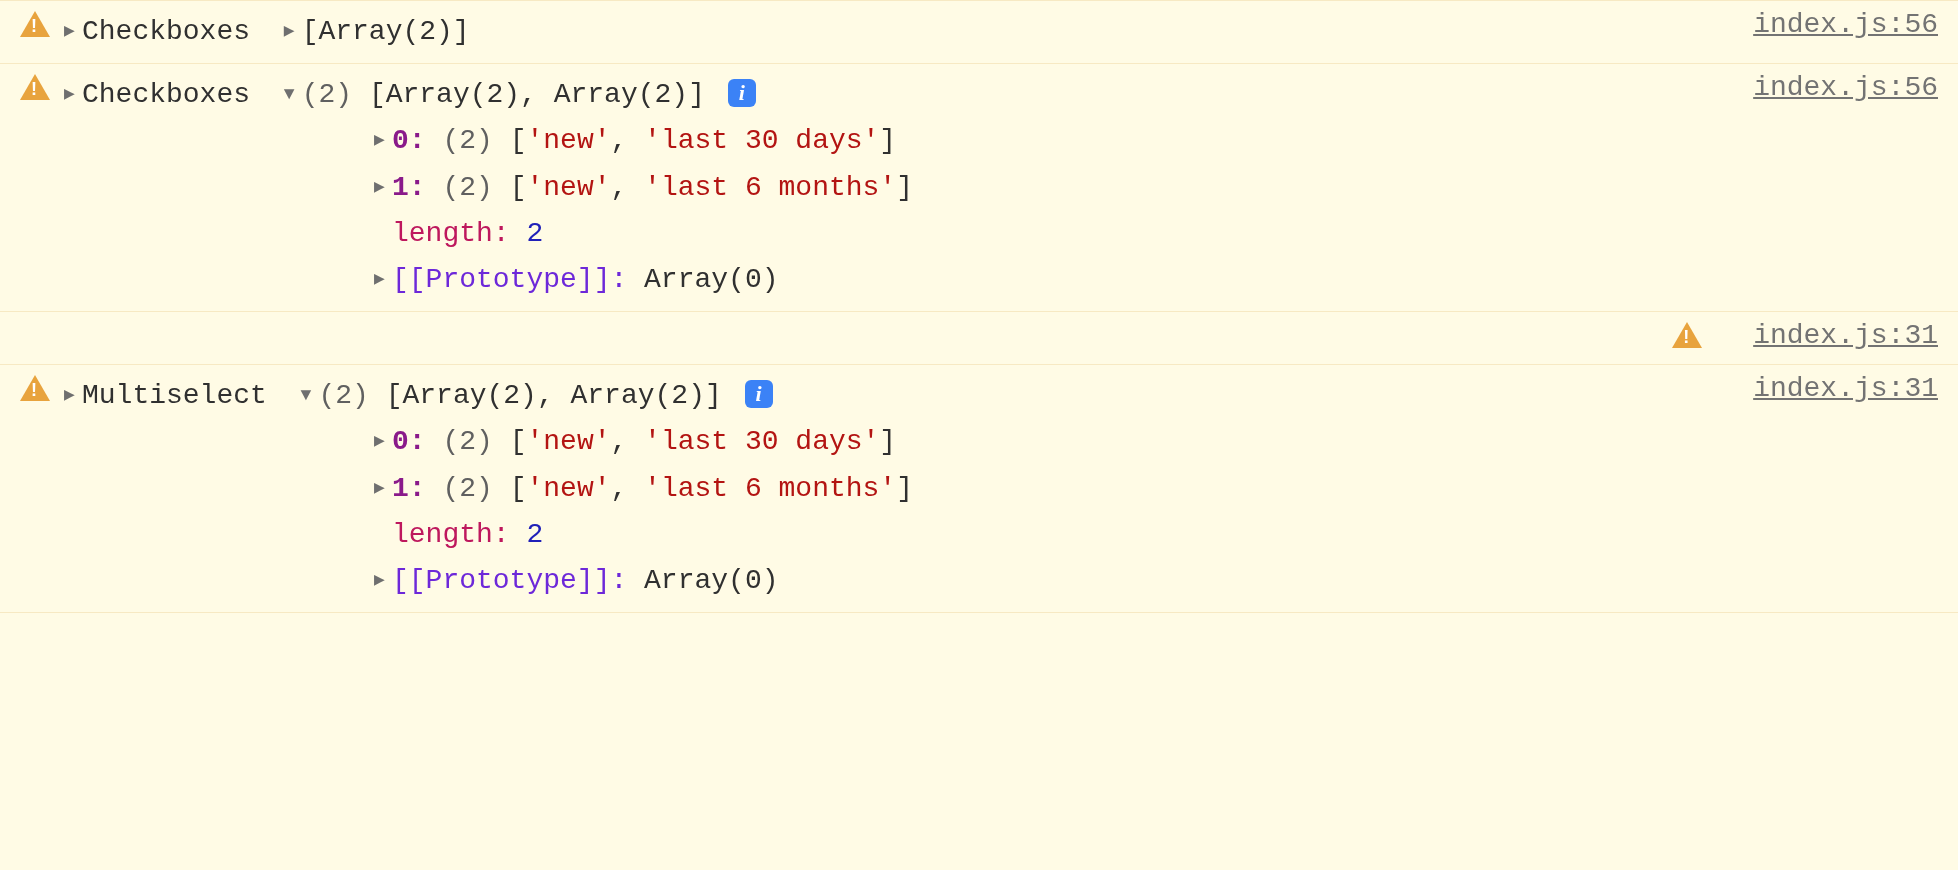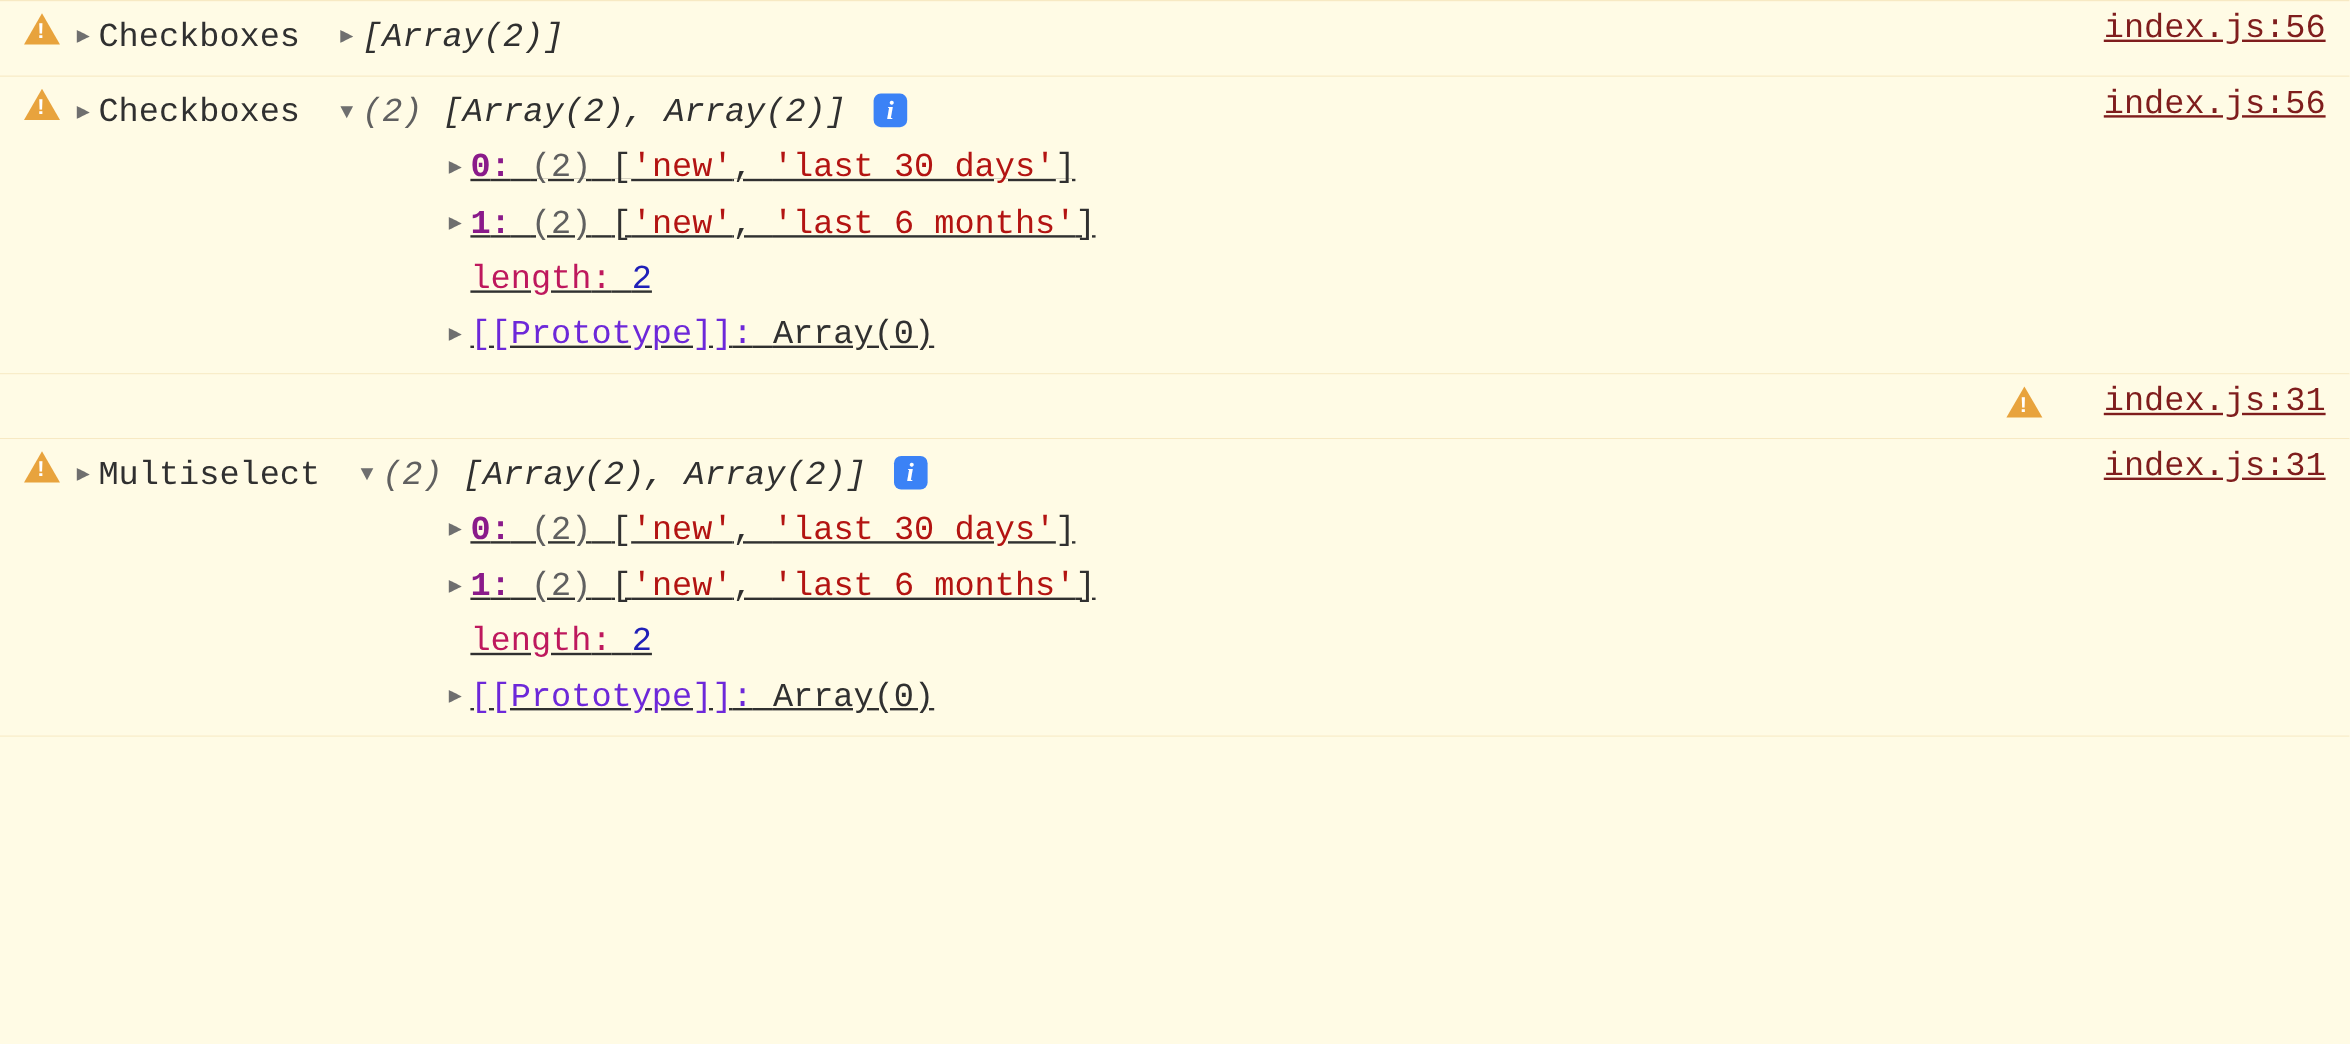--- a/index.html
+++ b/index.html
@@ -37,50 +37,50 @@
       top: 5px;
       color: #fff;
       font-size: 18px;
       font-weight: bold;
       font-family: Arial, sans-serif;
     }
     .content { flex: 1 1 auto; line-height: 1.65; }
     .source-link {
       flex: 0 0 auto;
       margin-left: 37px;
-      color: #7f1d1d;
+      color: #737373;
       text-decoration: underline;
       white-space: nowrap;
     }
     .tri {
       color: #6f6f6f;
       display: inline-block;
       width: 18px;
       user-select: none;
     }
     .tri.right::before { content: "▶"; font-size: 18px; position: relative; top: -3px; }
     .tri.down::before { content: "▼"; font-size: 18px; position: relative; top: -3px; }
     .label { color: #303030; margin-top: 44px; }
-    .italic { font-style: italic; }
+    .italic { }
     .info-badge {
       display: inline-flex;
       align-items: center;
       justify-content: center;
       width: 28px; height: 28px;
       background: #3b82f6;
       color: white;
       border-radius: 6px;
       font-size: 22px;
       font-style: italic;
       font-family: Georgia, serif;
       font-weight: bold;
       vertical-align: 2px;
       margin-left: 6px;
     }
-    .nested { margin-left: 310px; text-decoration: underline; }
+    .nested { margin-left: 310px; }
     .nested-line { display: block; }
     .idx { color: #8a1a8a; font-weight: 600; }
     .num { color: #2020b8; }
     .str { color: #b31412; }
     .len-label { color: #be185d; margin-top: 36px; }
     .proto { color: #6d28d9; }
     .muted { color: #606060; }
     .txt { color: #303030; }
     .sp { display: inline-block; width: 18px; }
   </style>

